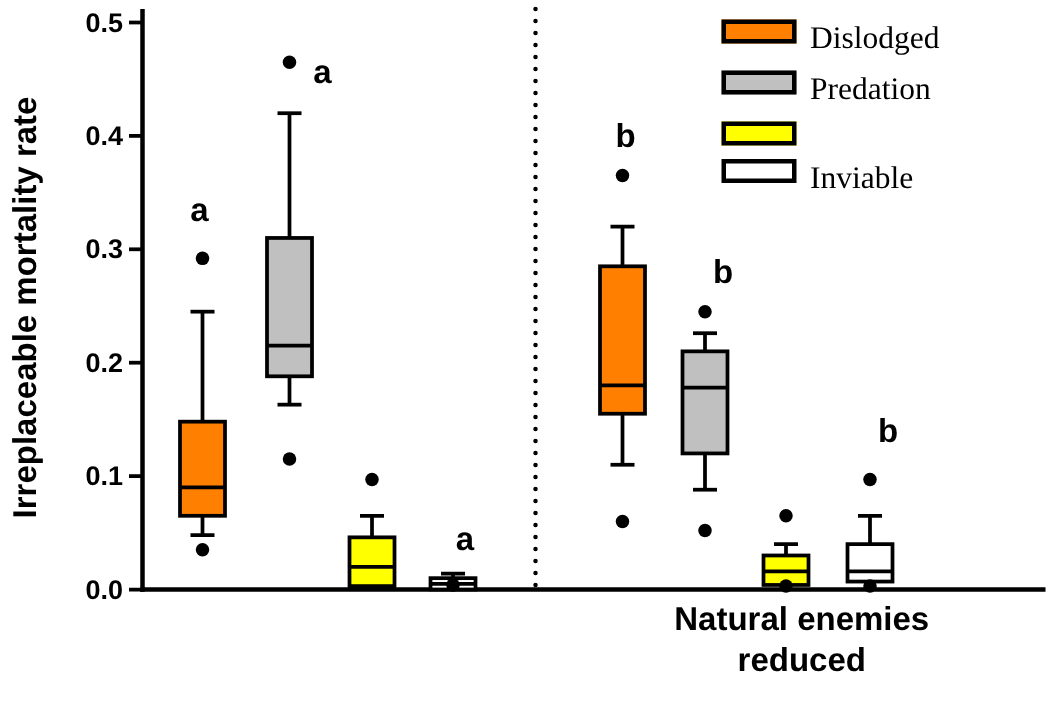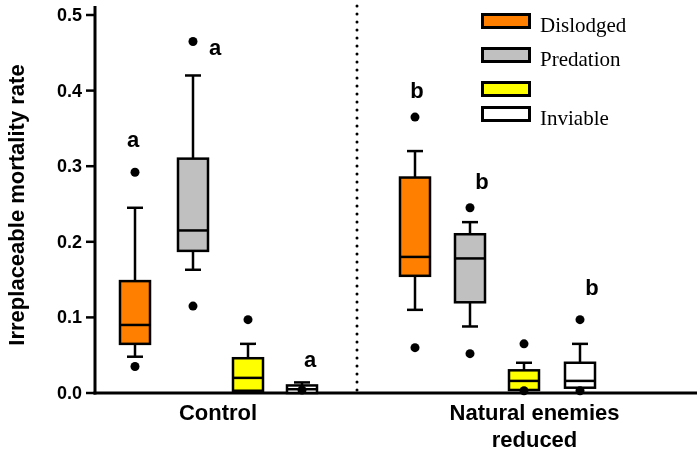--- a/index.html
+++ b/index.html
@@ -102,21 +102,20 @@
       <line x1="572" y1="343.86" x2="588" y2="343.86" stroke="#000" stroke-width="2.5"></line>
       <rect x="565" y="362.76" width="30" height="24.948000000000036" fill="#ffffff" stroke="#000" stroke-width="2.5"></rect>
       <line x1="565" y1="380.904" x2="595" y2="380.904" stroke="#000" stroke-width="2.5"></line>
       <circle cx="580" cy="390.732" r="4.5" fill="#000"></circle>
       <circle cx="580" cy="319.668" r="4.5" fill="#000"></circle>
       <text x="592" y="294.72" text-anchor="middle" class="sig-letter">b</text>
     </svg>
 
   <div class="y-axis-title">Irreplaceable mortality rate</div>
 
-  <div class="x-label x-label-control">Control</div>
 
   <div class="x-label x-label-ne">Natural enemies reduced</div>
 
   <div class="legend">
     <div class="legend-row">
       <span class="legend-swatch" style="background: rgb(255, 128, 0);"></span>
       <span class="legend-label">Dislodged</span>
     </div>
     <div class="legend-row">
       <span class="legend-swatch" style="background: rgb(192, 192, 192);"></span>

